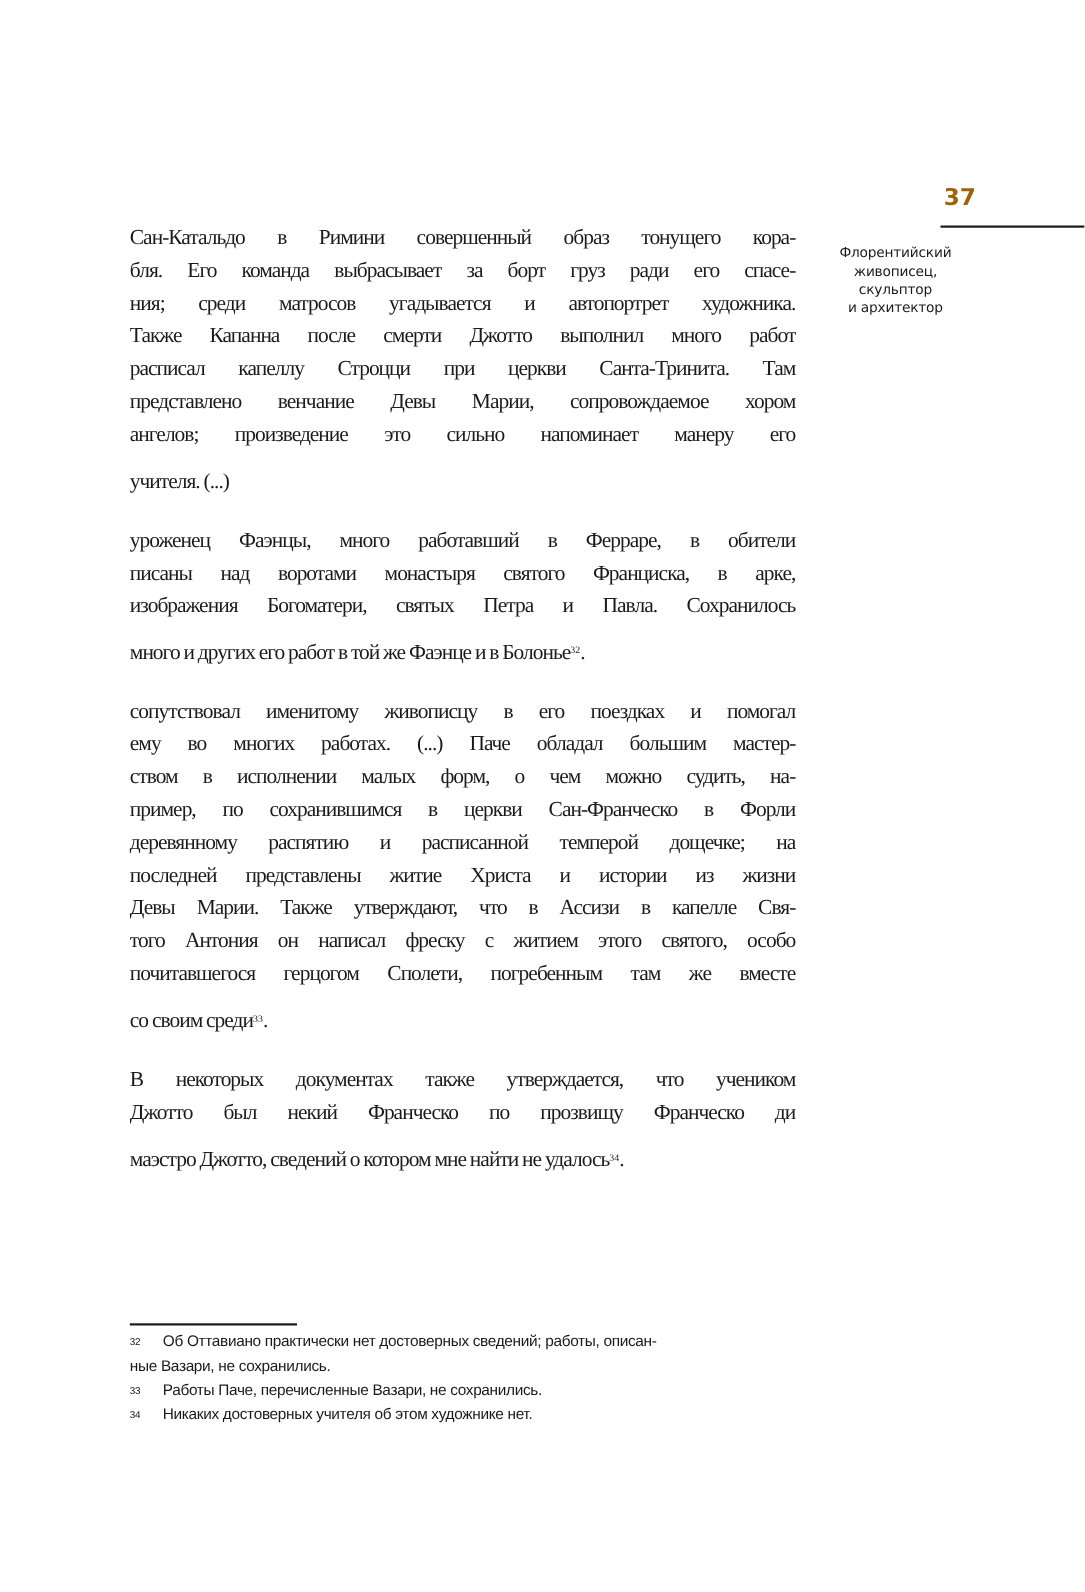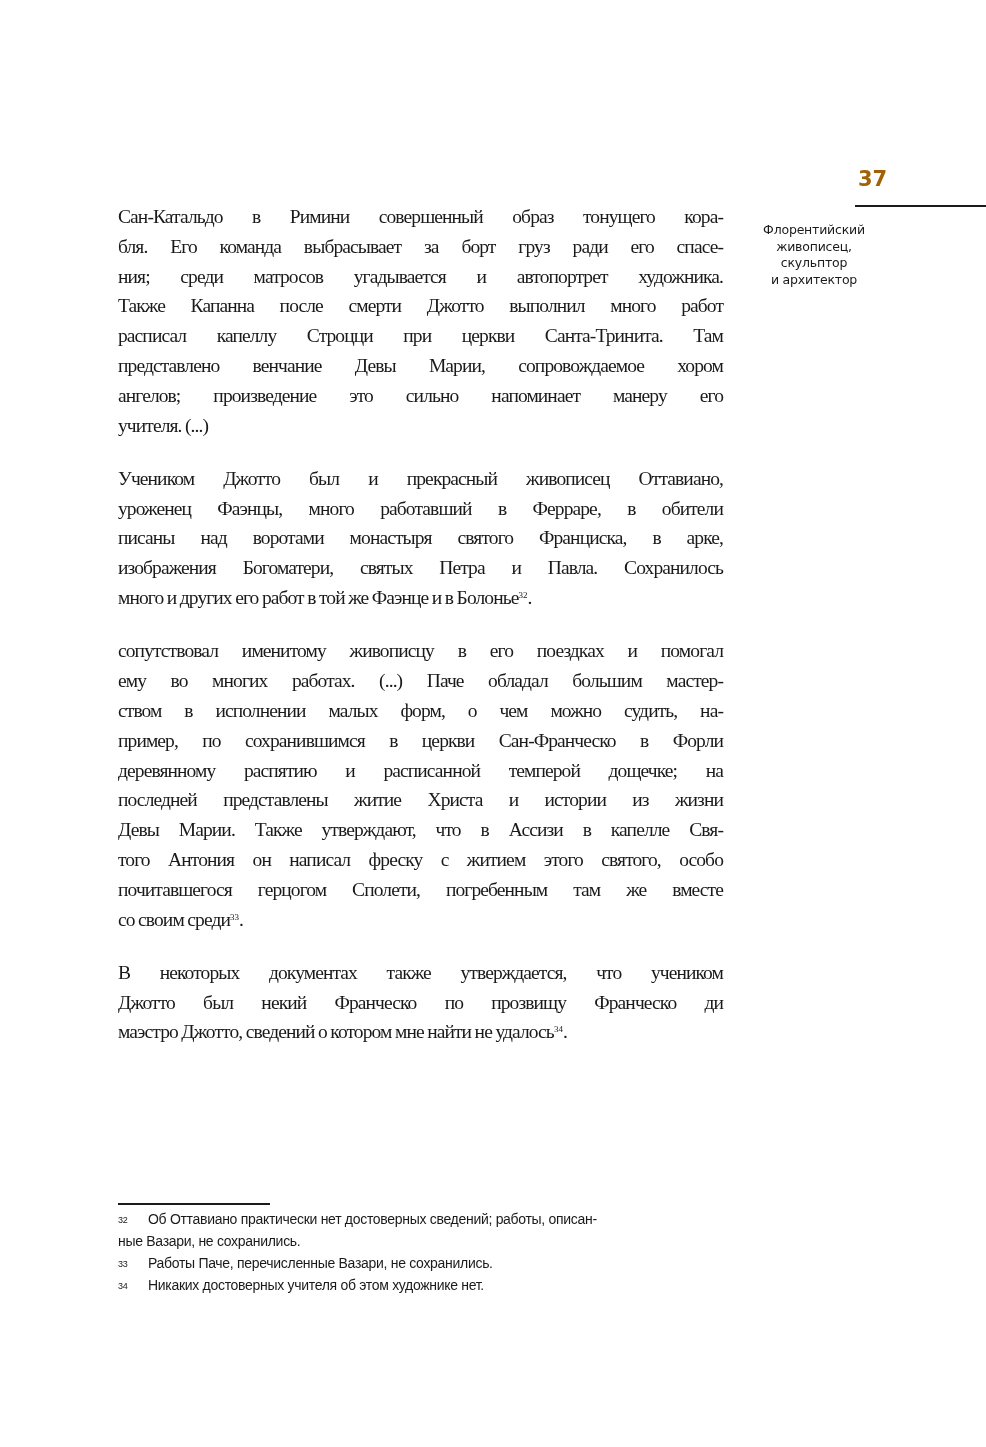--- a/index.html
+++ b/index.html
@@ -64,20 +64,21 @@
     .line {
       display: block;
       white-space: nowrap;
       text-align: justify;
       text-align-last: justify;
       letter-spacing: -0.9px;
       word-spacing: -0.5px;
     }
     .line.last {
       text-align-last: left;
+      margin-top: 13px;
     }
     sup.fnref {
       font-size: 9px;
       vertical-align: top;
       position: relative;
       top: -2px;
       letter-spacing: 0;
     }
     .fn-rule {
       position: absolute;
@@ -131,21 +132,20 @@
     <span class="line">бля. Его команда выбрасывает за борт груз ради его спасе-</span>
     <span class="line">ния; среди матросов угадывается и автопортрет художника.</span>
     <span class="line">Также Капанна после смерти Джотто выполнил много работ</span>
     <span class="line">расписал капеллу Строцци при церкви Санта-Тринита. Там</span>
     <span class="line">представлено венчание Девы Марии, сопровождаемое хором</span>
     <span class="line">ангелов; произведение это сильно напоминает манеру его</span>
     <span class="line last">учителя. (...)</span>
   </div>
 
   <div class="para">
-    <span class="line">Учеником Джотто был и прекрасный живописец Оттавиано,</span>
     <span class="line">уроженец Фаэнцы, много работавший в Ферраре, в обители</span>
     <span class="line">писаны над воротами монастыря святого Франциска, в арке,</span>
     <span class="line">изображения Богоматери, святых Петра и Павла. Сохранилось</span>
     <span class="line last"><span>много и других его работ в той же Фаэнце и в Болонье</span><sup class="fnref">32</sup><span>.</span></span>
   </div>
 
   <div class="para">
     <span class="line">сопутствовал именитому живописцу в его поездках и помогал</span>
     <span class="line">ему во многих работах. (...) Паче обладал большим мастер-</span>
     <span class="line">ством в исполнении малых форм, о чем можно судить, на-</span>

